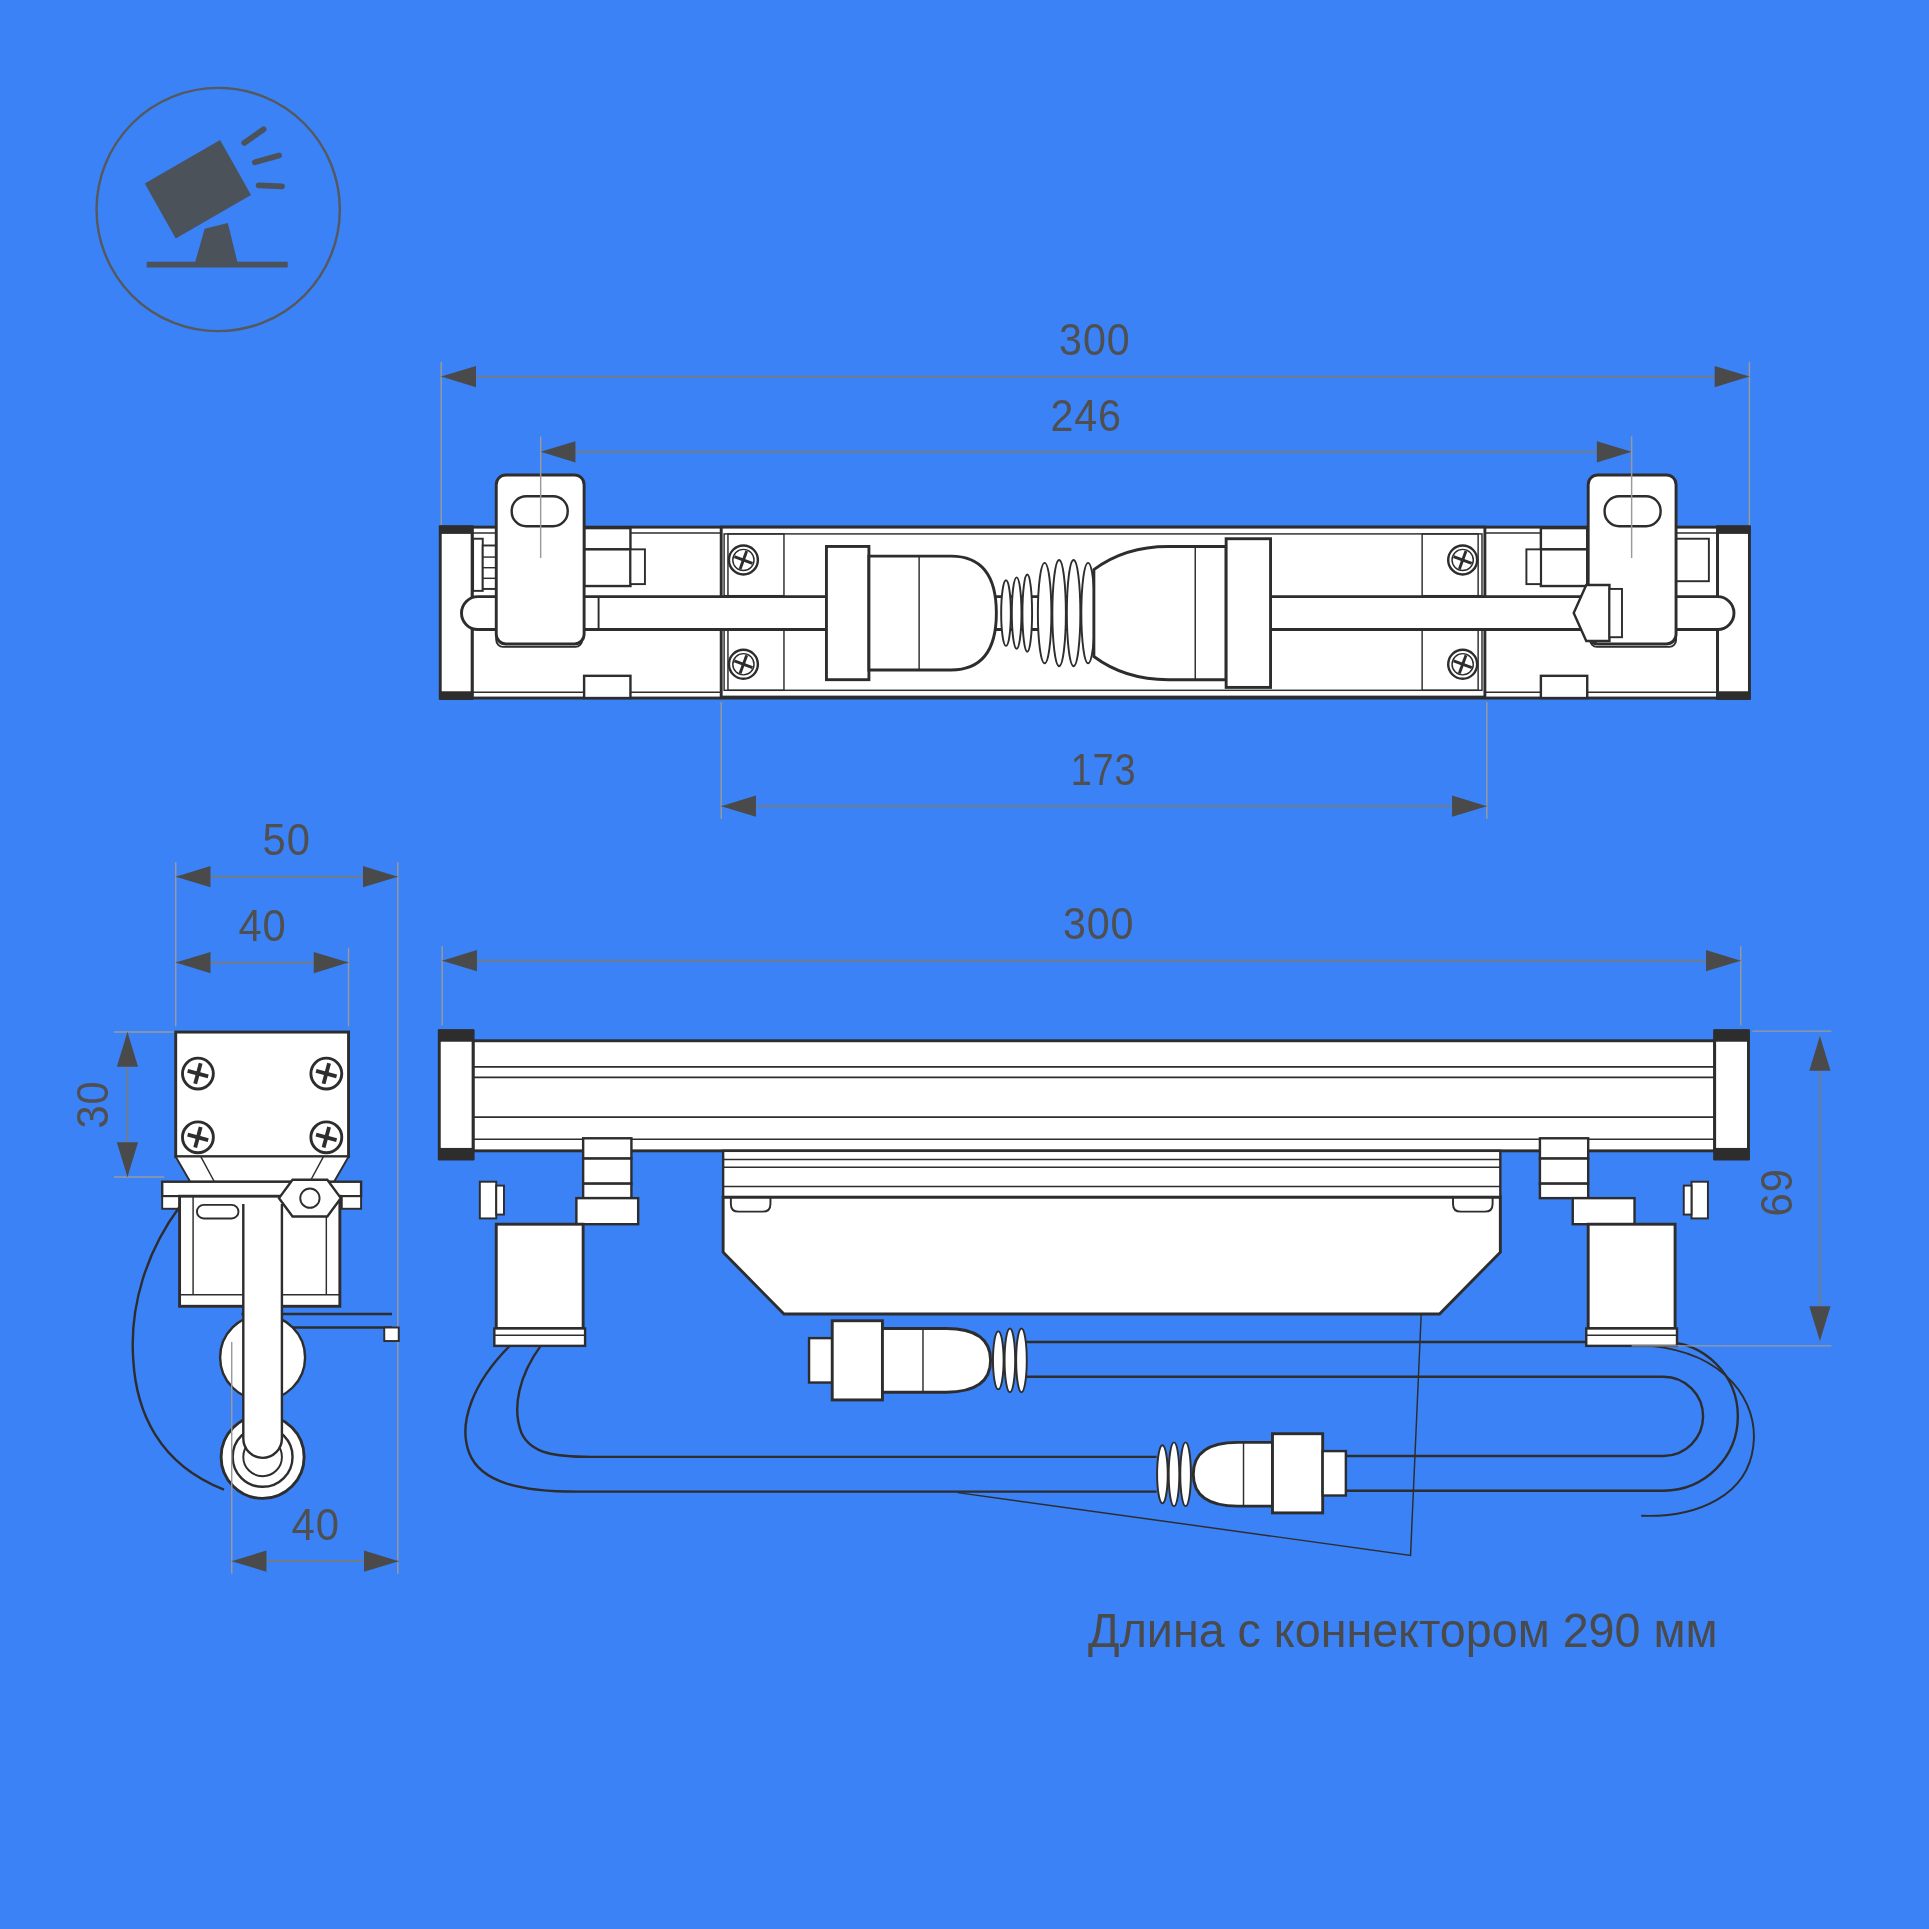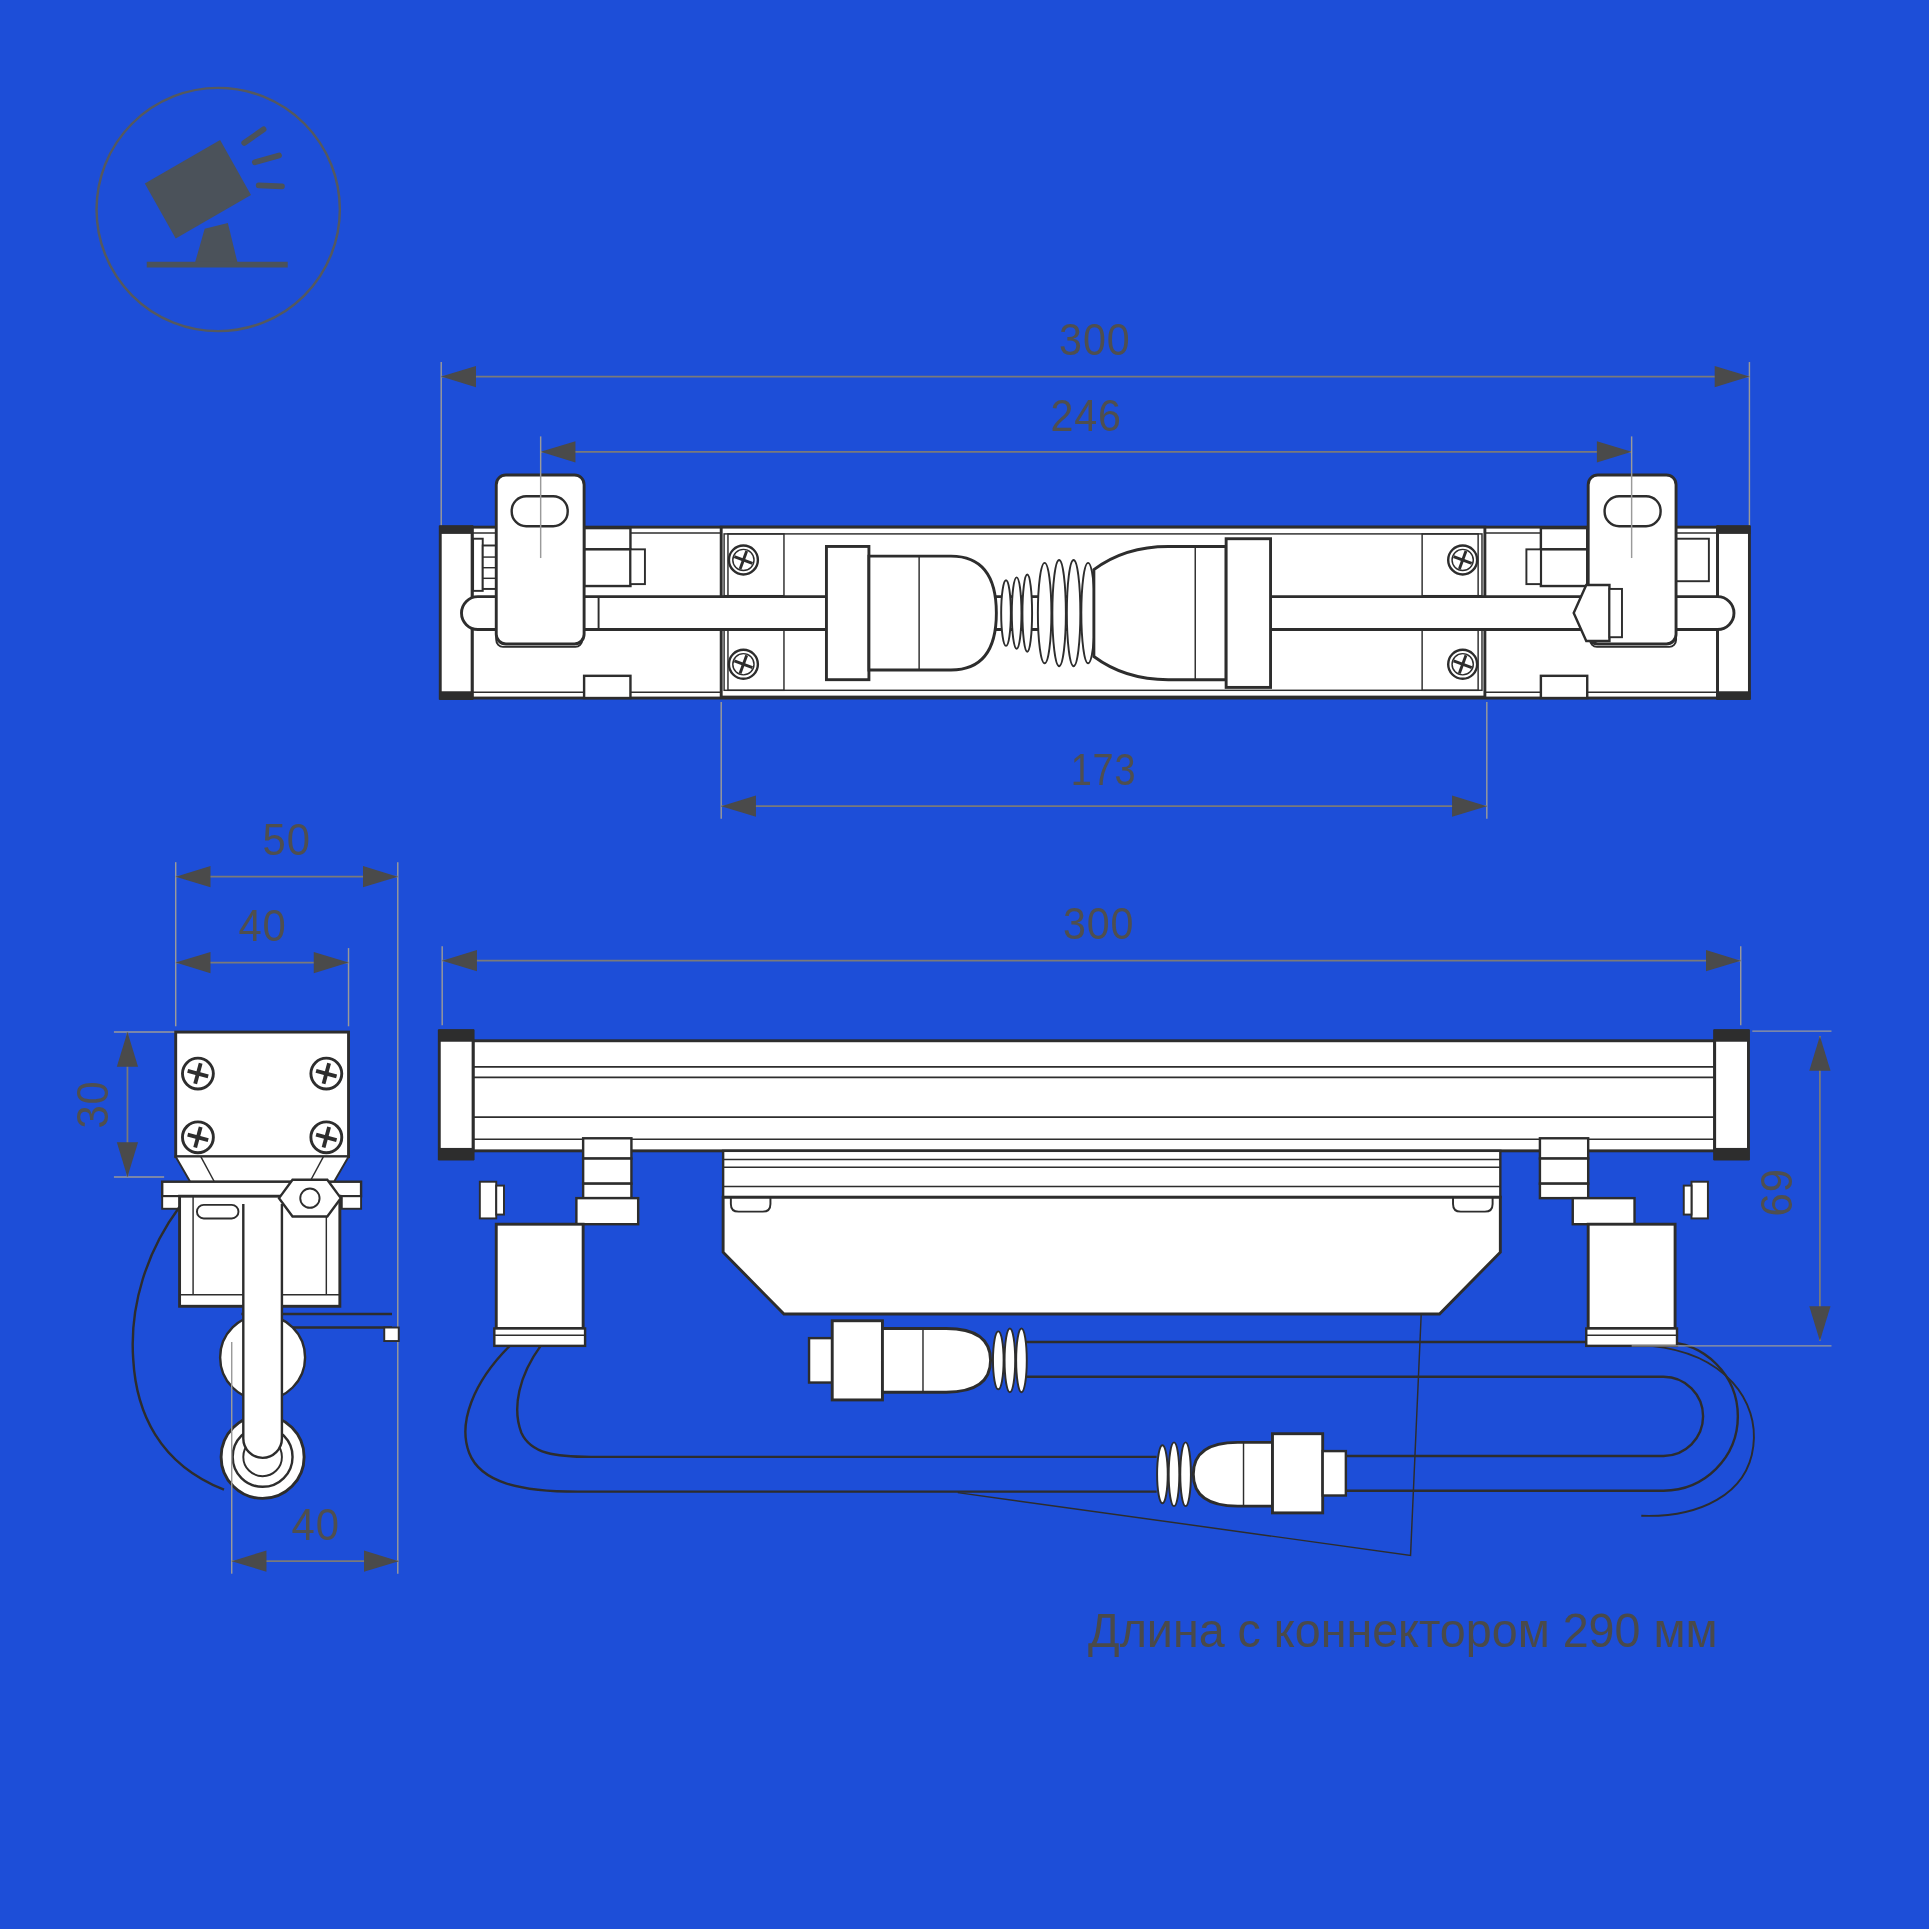--- a/index.html
+++ b/index.html
@@ -1,16 +1,16 @@
 <!DOCTYPE html>
 <html><head>
 <meta charset="utf-8">
 <style>
   html,body{margin:0;padding:0;background:#ffffff;}
-  .page{width:1929px;height:1929px;position:relative;background:#1d4ed8;overflow:hidden;}
+  .page{width:1929px;height:1929px;position:relative;background:#3b82f6;overflow:hidden;}
   svg{display:block;}
   text{font-family:"Liberation Sans","DejaVu Sans",sans-serif;fill:#4f4f4f;}
   .dimtxt{font-size:46px;letter-spacing:1px;}
   .notetxt{font-size:50px;fill:#4a4a4a;}
   .outline{stroke:#2d2d2d;fill:none;}
   .wfill{stroke:#2d2d2d;fill:#ffffff;}
   .dimline{stroke:#7a7a7a;stroke-width:1.8;fill:none;}
   .extline{stroke:#9a9a9a;stroke-width:1.5;fill:none;}
   .arrow{fill:#4a4a4a;stroke:none;}
   .dark{fill:#2d2d2d;stroke:none;}

